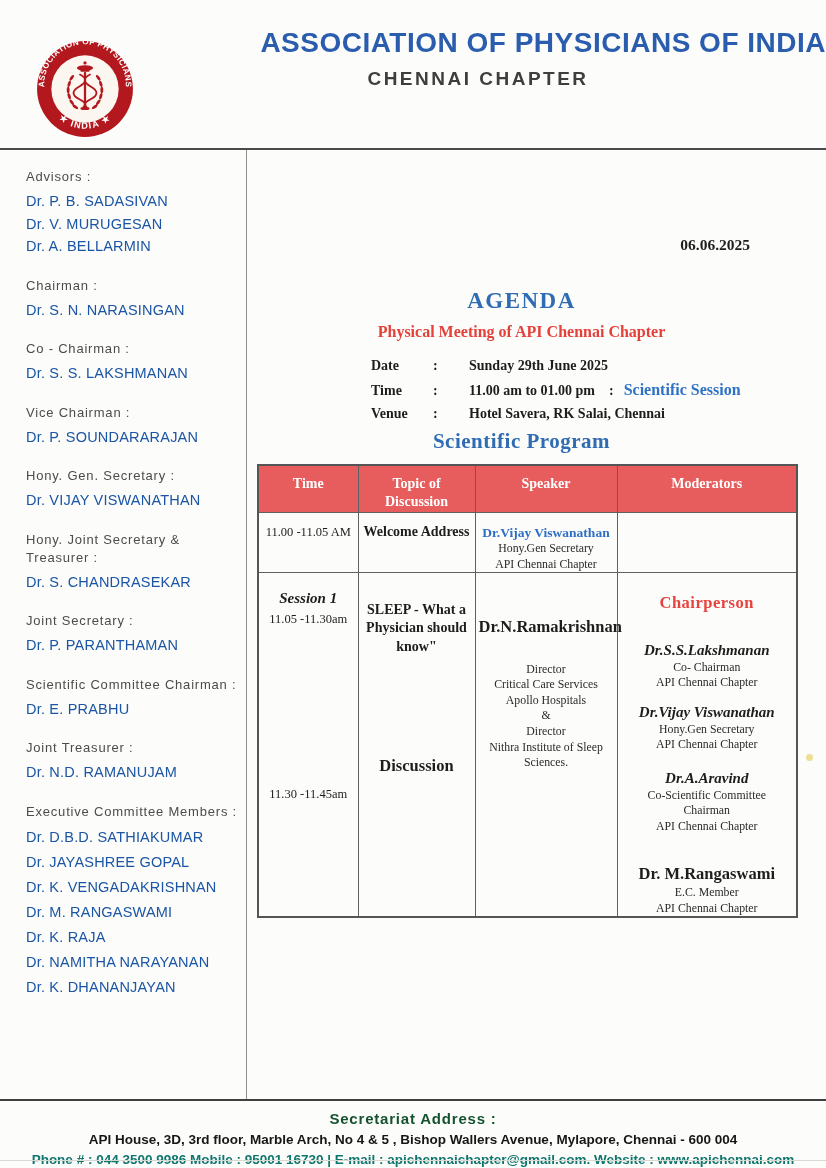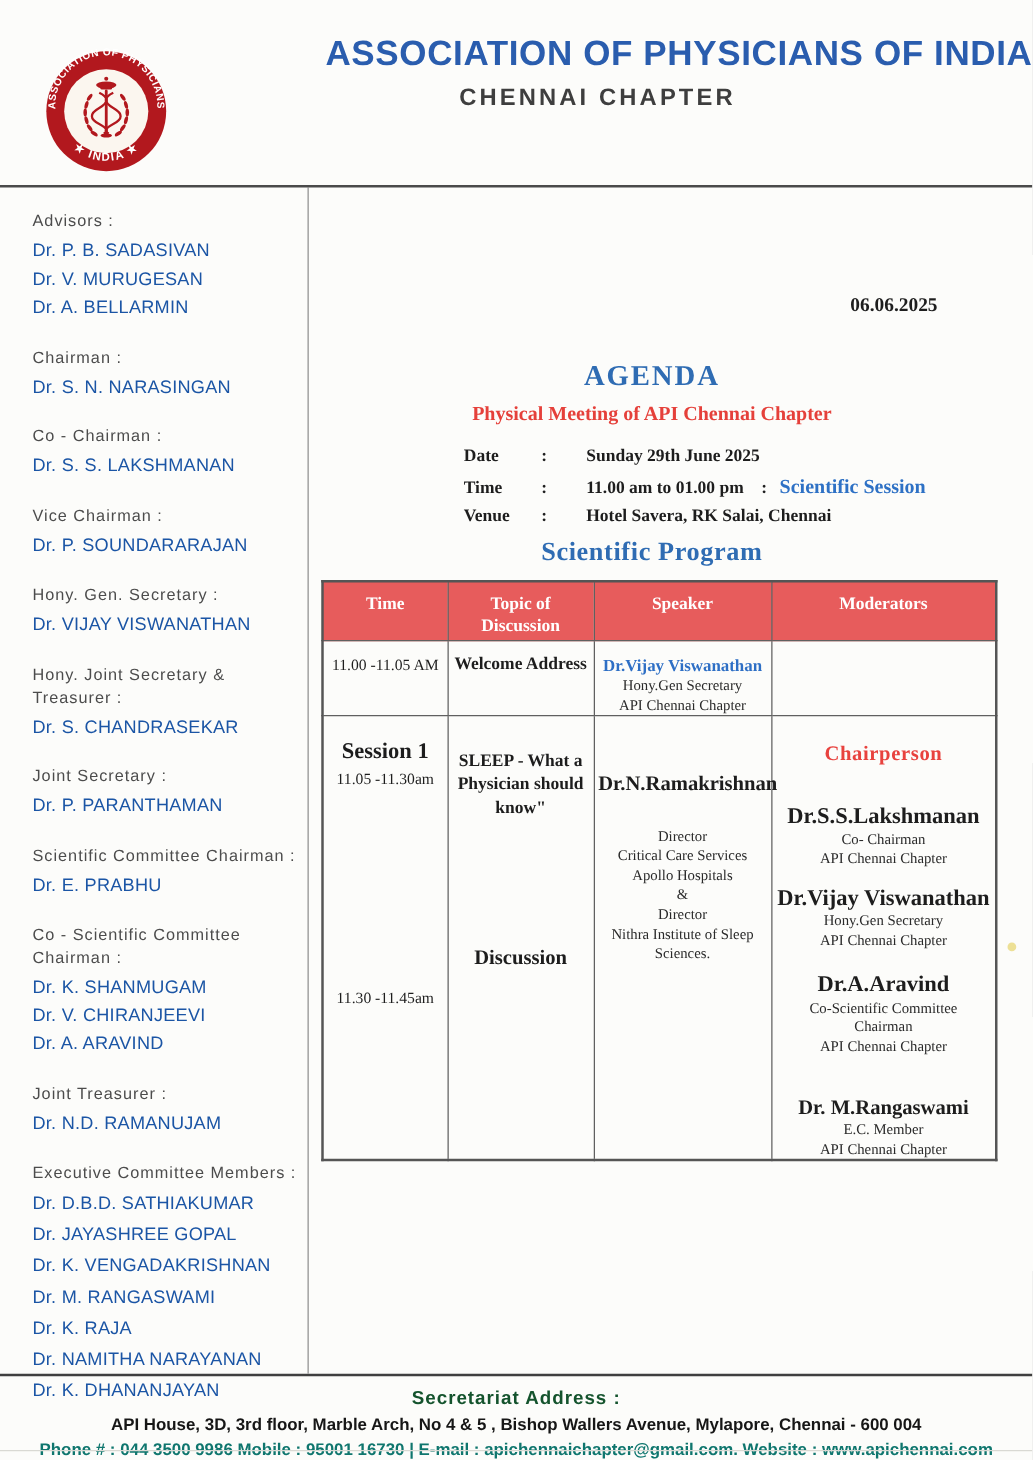--- a/index.html
+++ b/index.html
@@ -55,21 +55,21 @@
   .program-table th{
     background:#e75c5c;color:#fff;font-size:14px;font-weight:700;
     vertical-align:top;padding-top:9px;height:48px;box-sizing:border-box;line-height:1.3;
   }
   .program-table td{vertical-align:top;text-align:center;padding:0 3px;}
   tr.r0 td{height:57px;}
   tr.r1 td{height:322px;}
   .line{display:block;}
   .l-time{font-size:12.5px;}
   .l-topic{font-size:14px;font-weight:700;line-height:1.3;}
-  .l-name{font-size:18px;font-weight:700;line-height:1.25;}
+  .l-name{font-size:15px;font-weight:700;line-height:1.25;font-style:italic;}
   .l-name-lg{font-size:16.5px;font-weight:700;line-height:1.25;}
   .l-sub{font-size:11.8px;line-height:1.32;color:#2a2a2a;}
   .l-blue{font-size:13.5px;font-weight:700;color:#2e6fc5;white-space:nowrap;}
   .l-red{font-size:16.5px;font-weight:700;color:#e8423e;letter-spacing:.5px;}
   .g-4{margin-top:4px;}.g-10{margin-top:10px;}.g-12{margin-top:12px;}
   .g-16{margin-top:16px;}.g-20{margin-top:20px;}.g-24{margin-top:24px;}
   .g-28{margin-top:28px;}.g-30{margin-top:30px;}.g-44{margin-top:44px;}
   .g-100{margin-top:100px;}.g-160{margin-top:160px;}
   
   .footer{
@@ -169,26 +169,20 @@
         </div>
         <div class="side-group">
           <div class="side-label">Joint Secretary :</div>
           <div class="side-name">Dr. P. PARANTHAMAN</div>
         </div>
         <div class="side-group">
           <div class="side-label">Scientific Committee Chairman :</div>
           <div class="side-name">Dr. E. PRABHU</div>
         </div>
         <div class="side-group">
-          <div class="side-label">Co - Scientific Committee Chairman :</div>
-          <div class="side-name">Dr. K. SHANMUGAM</div>
-          <div class="side-name">Dr. V. CHIRANJEEVI</div>
-          <div class="side-name">Dr. A. ARAVIND</div>
-        </div>
-        <div class="side-group">
           <div class="side-label">Joint Treasurer :</div>
           <div class="side-name">Dr. N.D. RAMANUJAM</div>
         </div>
         <div class="side-group">
           <div class="side-label">Executive Committee Members :</div>
           <div class="side-name">Dr. D.B.D. SATHIAKUMAR</div>
           <div class="side-name">Dr. JAYASHREE GOPAL</div>
           <div class="side-name">Dr. K. VENGADAKRISHNAN</div>
           <div class="side-name">Dr. M. RANGASWAMI</div>
           <div class="side-name">Dr. K. RAJA</div>

